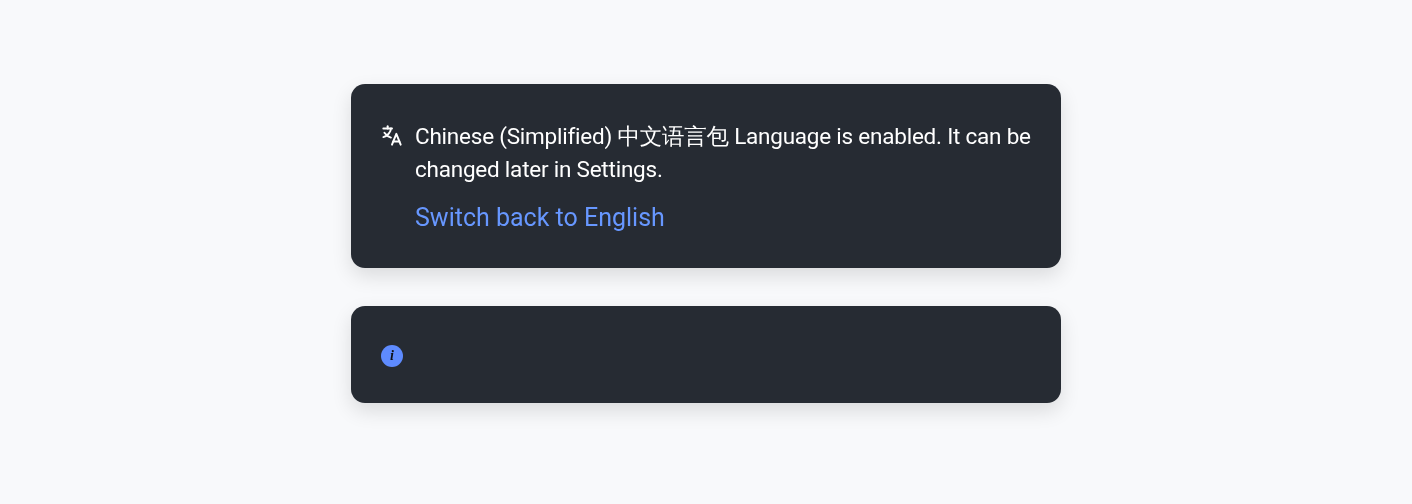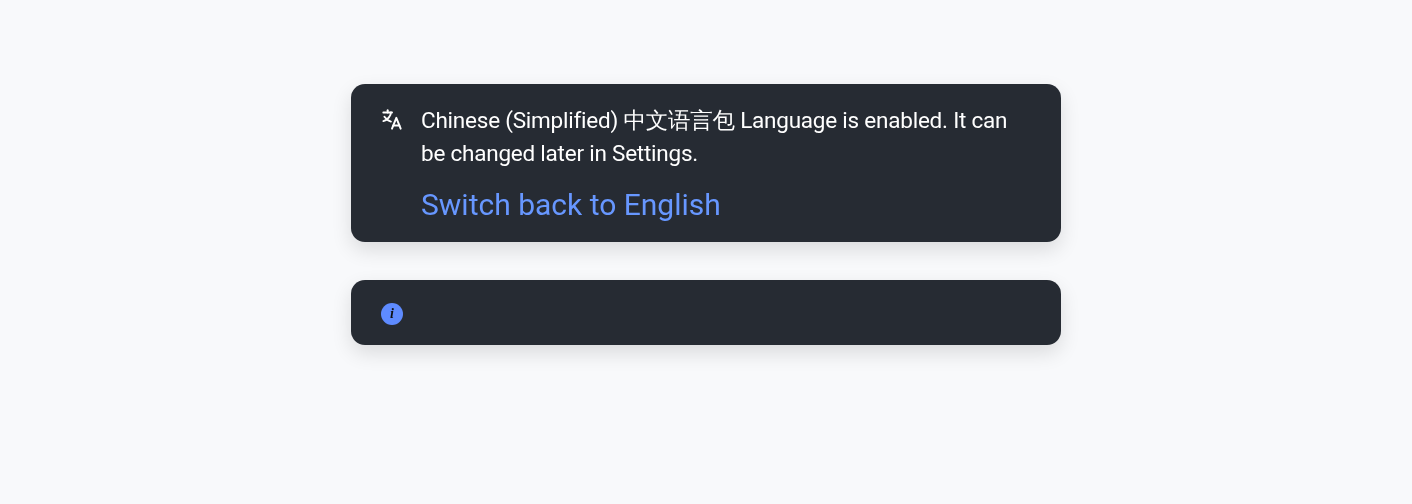--- a/index.html
+++ b/index.html
@@ -16,24 +16,24 @@
       flex-direction: column;
       align-items: center;
       padding-top: 84px;
       gap: 38px;
     }
     .notification {
       width: 710px;
       background: #262b33;
       border-radius: 14px;
       box-shadow: 0 8px 20px rgba(0,0,0,0.12);
-      padding: 20px 28px;
+      padding: 36px 28px;
       display: flex;
       align-items: flex-start;
-      gap: 16px;
+      gap: 10px;
     }
     .icon-wrap {
       flex-shrink: 0;
       width: 26px;
       display: flex;
       align-items: center;
       justify-content: center;
       padding-top: 3px;
     }
     .icon-wrap svg {
@@ -61,21 +61,21 @@
     }
     .message {
       color: #ffffff;
       font-size: 22.5px;
       line-height: 1.45;
       font-weight: 450;
       letter-spacing: -0.01em;
     }
     .action-link {
       color: #6797ff;
-      font-size: 30px;
+      font-size: 25px;
       font-weight: 450;
       text-decoration: none;
       cursor: pointer;
       width: fit-content;
     }
   </style>
 </head>
 <body>
 
 <div class="notification">

